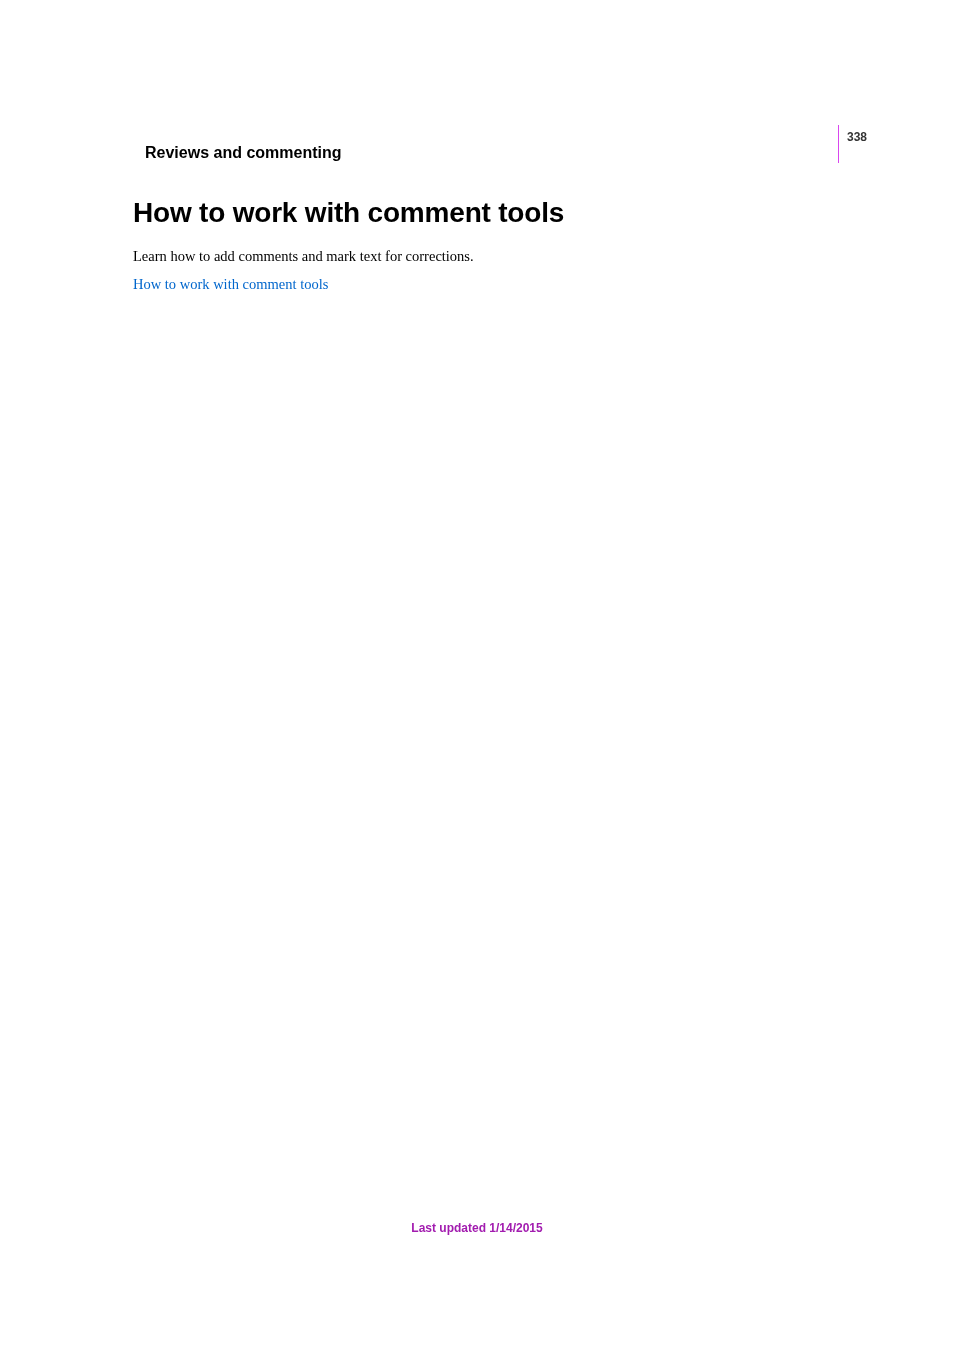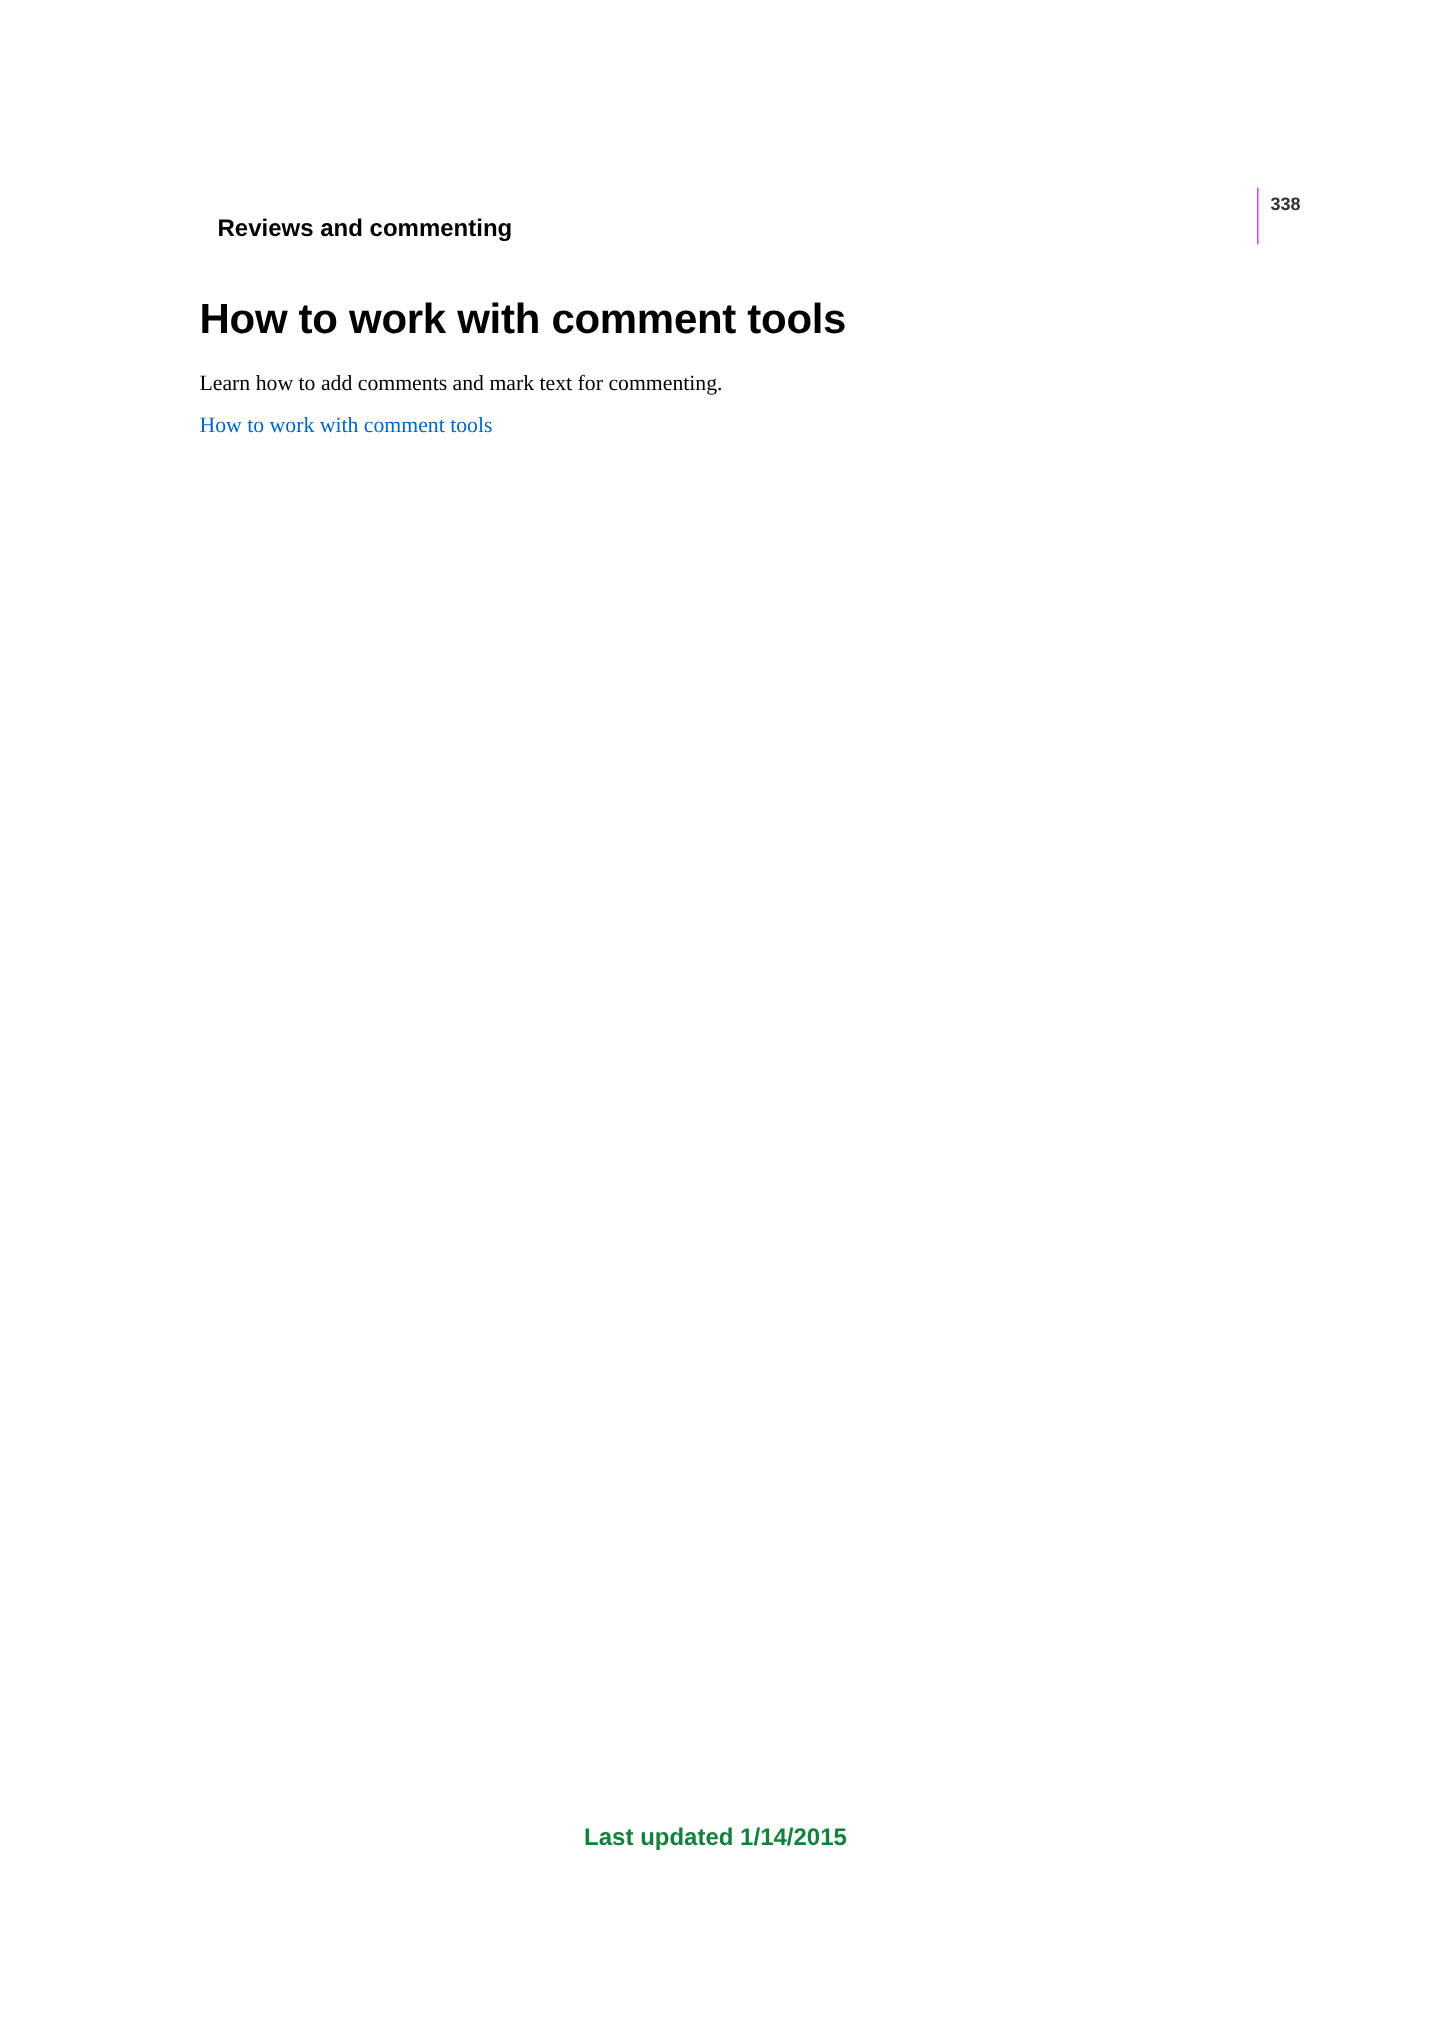--- a/index.html
+++ b/index.html
@@ -66,33 +66,33 @@
     cursor: pointer;
   }
   .footer {
     position: absolute;
     bottom: 115px;
     left: 0;
     width: 100%;
     text-align: center;
     font-family: "Myriad Pro", "Helvetica Neue", Arial, sans-serif;
     font-weight: 700;
-    font-size: 16px;
-    color: #15803d;
+    font-size: 12px;
+    color: #a21caf;
     margin-top: 20px;
   }
 </style>
 </head>
 <body>
 
 <div class="page-number-wrap">
   <span class="page-number">338</span>
 </div>
 
 <div class="section-header">Reviews and commenting</div>
 
 <h1 class="page-title">How to work with comment tools</h1>
 
-<p class="body-text">Learn how to add comments and mark text for commenting.</p>
+<p class="body-text">Learn how to add comments and mark text for corrections.</p>
 
 <a class="link-text">How to work with comment tools</a>
 
 <div class="footer">Last updated 1/14/2015</div>
 
 </body></html>

